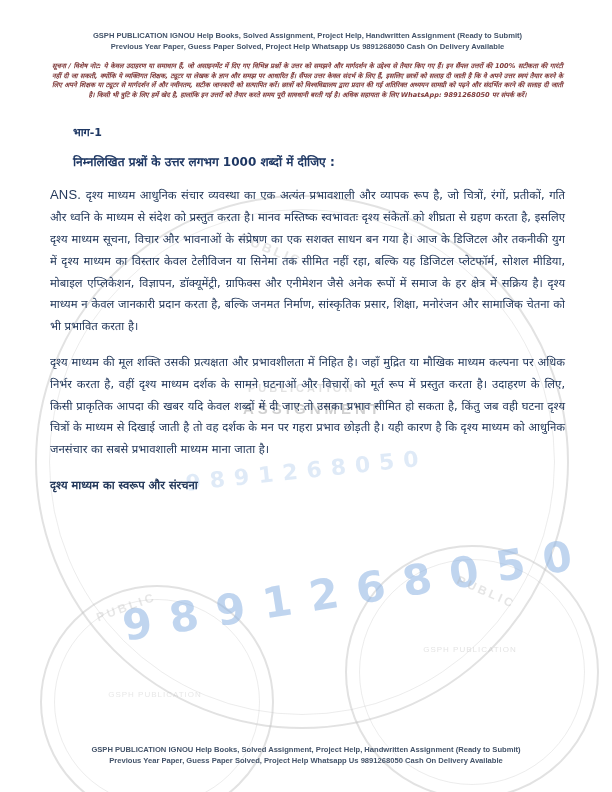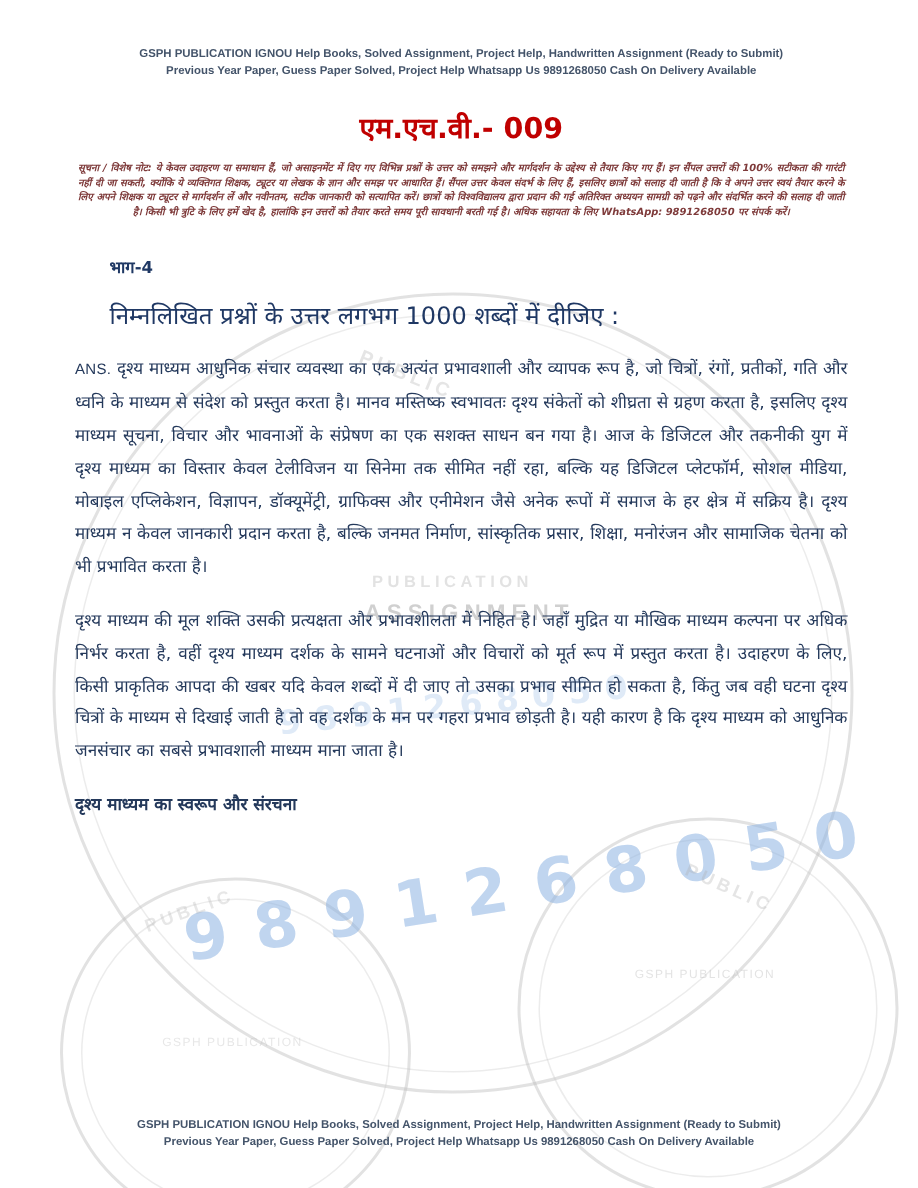--- a/index.html
+++ b/index.html
@@ -43,29 +43,29 @@
   .doc-title{
     text-align:center;margin-top:20px;
     font-size:19px;font-weight:bold;color:#C00000;
   }
   .disclaimer{
     margin:10px 2px 0 2px;
     font-size:6.6px;line-height:9.6px;font-style:italic;font-weight:bold;
     color:#7E3A3A;text-align:justify;text-align-last:center;
   }
   .part-label{margin:24px 0 0 23px;font-size:11px;font-weight:bold;color:#1F3864;}
-  .instruction{margin:14px 0 12px 23px;font-size:16px;font-weight:normal;color:#1F3864;}
+  .instruction{margin:14px 0 12px 23px;font-size:12px;font-weight:bold;color:#1F3864;}
   .question{margin:13px 0 0 23px;font-size:11.4px;font-weight:bold;color:#1F3864;}
   .body-para{
     margin-top:14px;
     font-size:11.4px;line-height:21.8px;color:#24395B;
     text-align:justify;
   }
   .body-para .b{font-weight:normal;}
-  .ans-label{font-family:"Liberation Sans",sans-serif;font-size:10px;letter-spacing:.2px;}
+  .ans-label{font-family:"Liberation Sans",sans-serif;font-size:13px;letter-spacing:.2px;}
   .subheading{margin:16px 0 0 0;font-size:11.4px;font-weight:bold;color:#24395B;}
   .footer{
     position:absolute;left:0;right:0;bottom:26px;z-index:2;
     text-align:center;font-family:"Liberation Sans",sans-serif;
     font-size:7.6px;font-weight:bold;line-height:11px;color:#44546A;
   }
 </style>
 </head>
 <body>
 
@@ -86,25 +86,24 @@
     <div class="wm-word wm-stamp-text2">GSPH PUBLICATION</div>
   </div>
 
   <div class="content">
 
     <div class="meta">
       <div>GSPH PUBLICATION IGNOU Help Books, Solved Assignment, Project Help, Handwritten Assignment (Ready to Submit)</div>
       <div>Previous Year Paper, Guess Paper Solved, Project Help Whatsapp Us 9891268050 Cash On Delivery Available</div>
     </div>
 
-    <div class="doc-title">एम.एच.वी.- 009</div>
 
     <div class="disclaimer">सूचना / विशेष नोट: ये केवल उदाहरण या समाधान हैं, जो असाइनमेंट में दिए गए विभिन्न प्रश्नों के उत्तर को समझने और मार्गदर्शन के उद्देश्य से तैयार किए गए हैं। इन सैंपल उत्तरों की 100% सटीकता की गारंटी नहीं दी जा सकती, क्योंकि ये व्यक्तिगत शिक्षक, ट्यूटर या लेखक के ज्ञान और समझ पर आधारित हैं। सैंपल उत्तर केवल संदर्भ के लिए हैं, इसलिए छात्रों को सलाह दी जाती है कि वे अपने उत्तर स्वयं तैयार करने के लिए अपने शिक्षक या ट्यूटर से मार्गदर्शन लें और नवीनतम, सटीक जानकारी को सत्यापित करें। छात्रों को विश्वविद्यालय द्वारा प्रदान की गई अतिरिक्त अध्ययन सामग्री को पढ़ने और संदर्भित करने की सलाह दी जाती है। किसी भी त्रुटि के लिए हमें खेद है, हालांकि इन उत्तरों को तैयार करते समय पूरी सावधानी बरती गई है। अधिक सहायता के लिए WhatsApp: 9891268050 पर संपर्क करें।</div>
 
-    <div class="part-label">भाग-4</div>
+    <div class="part-label">भाग-1</div>
 
     <div class="instruction">निम्नलिखित प्रश्नों के उत्तर लगभग 1000 शब्दों में दीजिए :</div>
 
 
     <div class="body-para"><span class="ans-label">ANS.</span><span><span> </span><span class="b">दृश्य माध्यम</span><span> आधुनिक संचार व्यवस्था का एक अत्यंत प्रभावशाली और व्यापक रूप है, जो </span><span class="b">चित्रों, रंगों, प्रतीकों, गति और ध्वनि</span><span> के माध्यम से संदेश को प्रस्तुत करता है। मानव मस्तिष्क स्वभावतः दृश्य संकेतों को शीघ्रता से ग्रहण करता है, इसलिए दृश्य माध्यम सूचना, विचार और भावनाओं के संप्रेषण का एक सशक्त साधन बन गया है। आज के डिजिटल और तकनीकी युग में दृश्य माध्यम का विस्तार केवल टेलीविजन या सिनेमा तक सीमित नहीं रहा, बल्कि यह </span><span class="b">डिजिटल प्लेटफॉर्म, सोशल मीडिया, मोबाइल एप्लिकेशन, विज्ञापन, डॉक्यूमेंट्री, ग्राफिक्स और एनीमेशन</span><span> जैसे अनेक रूपों में समाज के हर क्षेत्र में सक्रिय है। दृश्य माध्यम न केवल जानकारी प्रदान करता है, बल्कि </span><span class="b">जनमत निर्माण, सांस्कृतिक प्रसार, शिक्षा, मनोरंजन और सामाजिक चेतना</span><span> को भी प्रभावित करता है।</span></span></div>
 
     <div class="body-para"><span><span>दृश्य माध्यम की मूल शक्ति उसकी </span><span class="b">प्रत्यक्षता और प्रभावशीलता</span><span> में निहित है। जहाँ मुद्रित या मौखिक माध्यम कल्पना पर अधिक निर्भर करता है, वहीं दृश्य माध्यम दर्शक के सामने घटनाओं और विचारों को मूर्त रूप में प्रस्तुत करता है। उदाहरण के लिए, किसी प्राकृतिक आपदा की खबर यदि केवल शब्दों में दी जाए तो उसका प्रभाव सीमित हो सकता है, किंतु जब वही घटना दृश्य चित्रों के माध्यम से दिखाई जाती है तो वह दर्शक के मन पर गहरा प्रभाव छोड़ती है। यही कारण है कि दृश्य माध्यम को आधुनिक जनसंचार का सबसे प्रभावशाली माध्यम माना जाता है।</span></span></div>
 
     <div class="subheading">दृश्य माध्यम का स्वरूप और संरचना</div>
 

